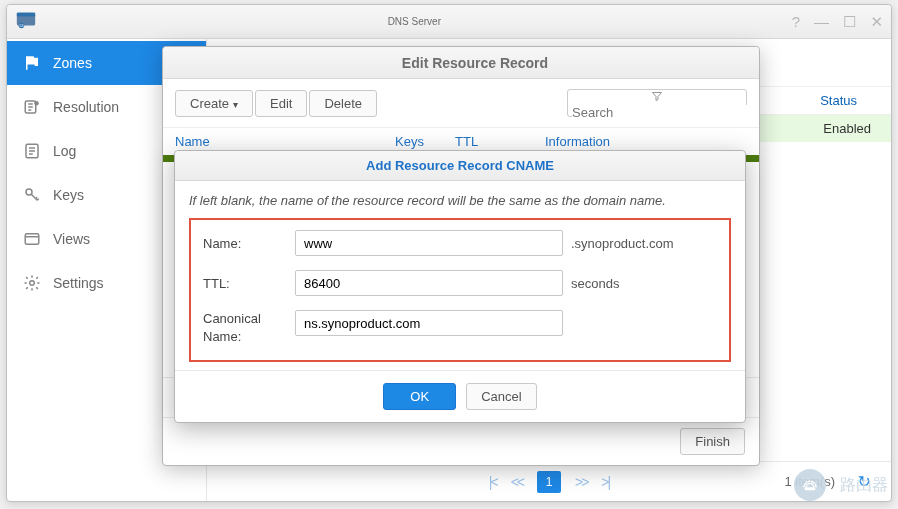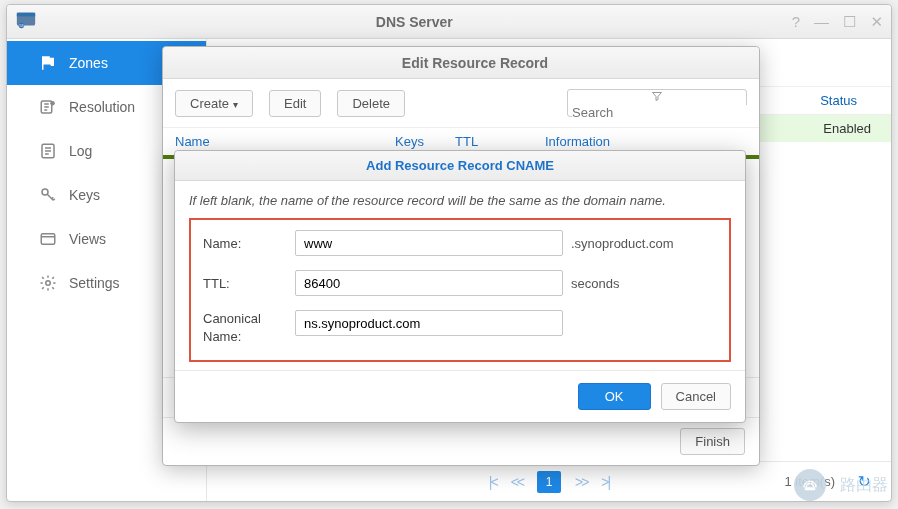--- a/index.html
+++ b/index.html
@@ -31,38 +31,38 @@
     background: linear-gradient(#f7f7f7,#ececec);
     border-bottom: 1px solid #d9d9d9;
     display: flex;
     align-items: center;
     padding: 0 8px;
     border-radius: 4px 4px 0 0;
   }
   .main-titlebar .title-text {
     flex: 1;
     text-align: center;
-    font-weight: 700;
+    font-weight: 400;
     color: #6b6b6b;
-    font-size: 14px;
+    font-size: 10px;
   }
   .win-controls { display:flex; gap:14px; color:#b8b8b8; font-size:15px;}
   .app-icon-svg { width:22px; height:22px; }
   .main-body { flex:1; display:flex; }
 
   
   .sidebar {
     width: 200px;
     border-right: 1px solid #e6e6e6;
     padding-top: 2px;
   }
   .sidebar-item {
     height: 44px;
     display:flex; align-items:center;
-    padding: 0 32px;
+    padding: 0 16px;
     gap: 12px;
     color: #666;
     font-size: 14px;
     cursor: pointer;
   }
   .sidebar-item.active {
     background: #1e88e5;
     color: #fff;
   }
   .sidebar-item .icon { width:18px; height:18px; display:flex; align-items:center; justify-content:center; }
@@ -150,21 +150,21 @@
     height:32px;
     background:linear-gradient(#f7f7f7,#ececec);
     border-bottom:1px solid #d9d9d9;
     display:flex; align-items:center; justify-content:center;
     font-weight:600; color:#6e6e6e; font-size:14px;
     border-radius:4px 4px 0 0;
     padding-left:28px;
   }
   .modal1-toolbar {
     padding:10px 12px;
-    display:flex; gap:16px;
+    display:flex; gap:2px;
     align-items:center;
   }
   .search-wrap {
     margin-left:auto;
     border:1px solid #ccc;
     border-radius:3px;
     display:flex; align-items:center;
     padding:0 8px;
     width:180px; height:28px;
     color:#999;
@@ -176,21 +176,21 @@
     margin-left:6px;
     color:#555;
   }
   .dropdown-caret { margin-left:4px; font-size:10px; }
 
   .records-header {
     display:flex;
     color:#1e73c9;
     font-size:13px;
     border-top:1px solid #eee;
-    border-bottom:4px solid #4d7c0f;
+    border-bottom:7px solid #4d7c0f;
     padding:6px 12px;
   }
   .records-header .c1{ width:220px;}
   .records-header .c2{ width:60px;}
   .records-header .c3{ width:90px;}
   .records-header .c4{ flex:1;}
   .records-row {
     display:flex;
     padding:6px 12px;
     color:#555;
@@ -252,21 +252,21 @@
     height:26px;
     padding:12px 8px;
     font-size:13px;
     width:268px;
     outline:none;
   }
   .suffix { margin-left:8px; color:#555; }
   .modal2-footer {
     border-top:1px solid #e8e8e8;
     padding:12px 14px;
-    display:flex; justify-content:flex-end; gap:10px;
+    display:flex; justify-content:center; gap:10px;
   }
   .btn-primary {
     background:#1e88e5; color:#fff;
     border:1px solid #1976d2;
     border-radius:3px;
     padding:5px 26px;
     font-size:13px;
     cursor:pointer;
   }
 

